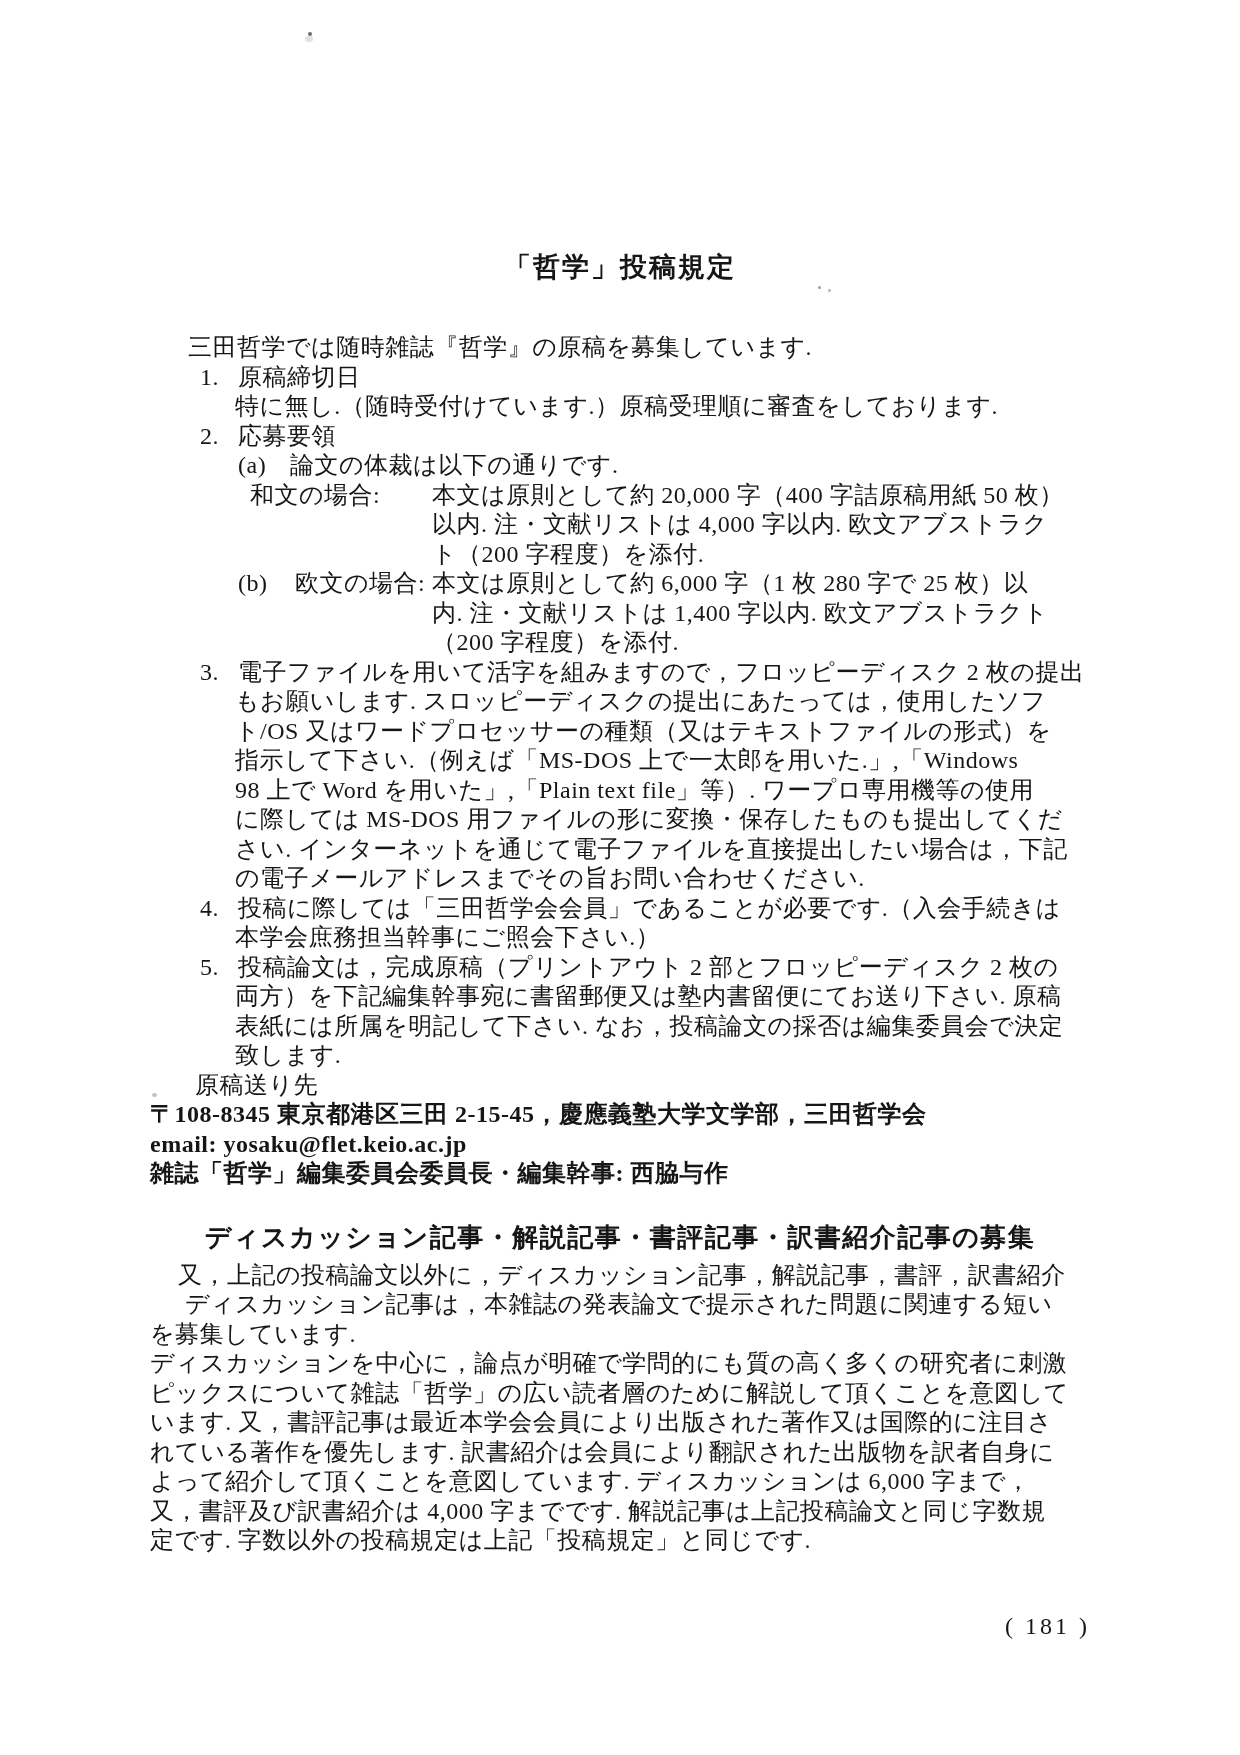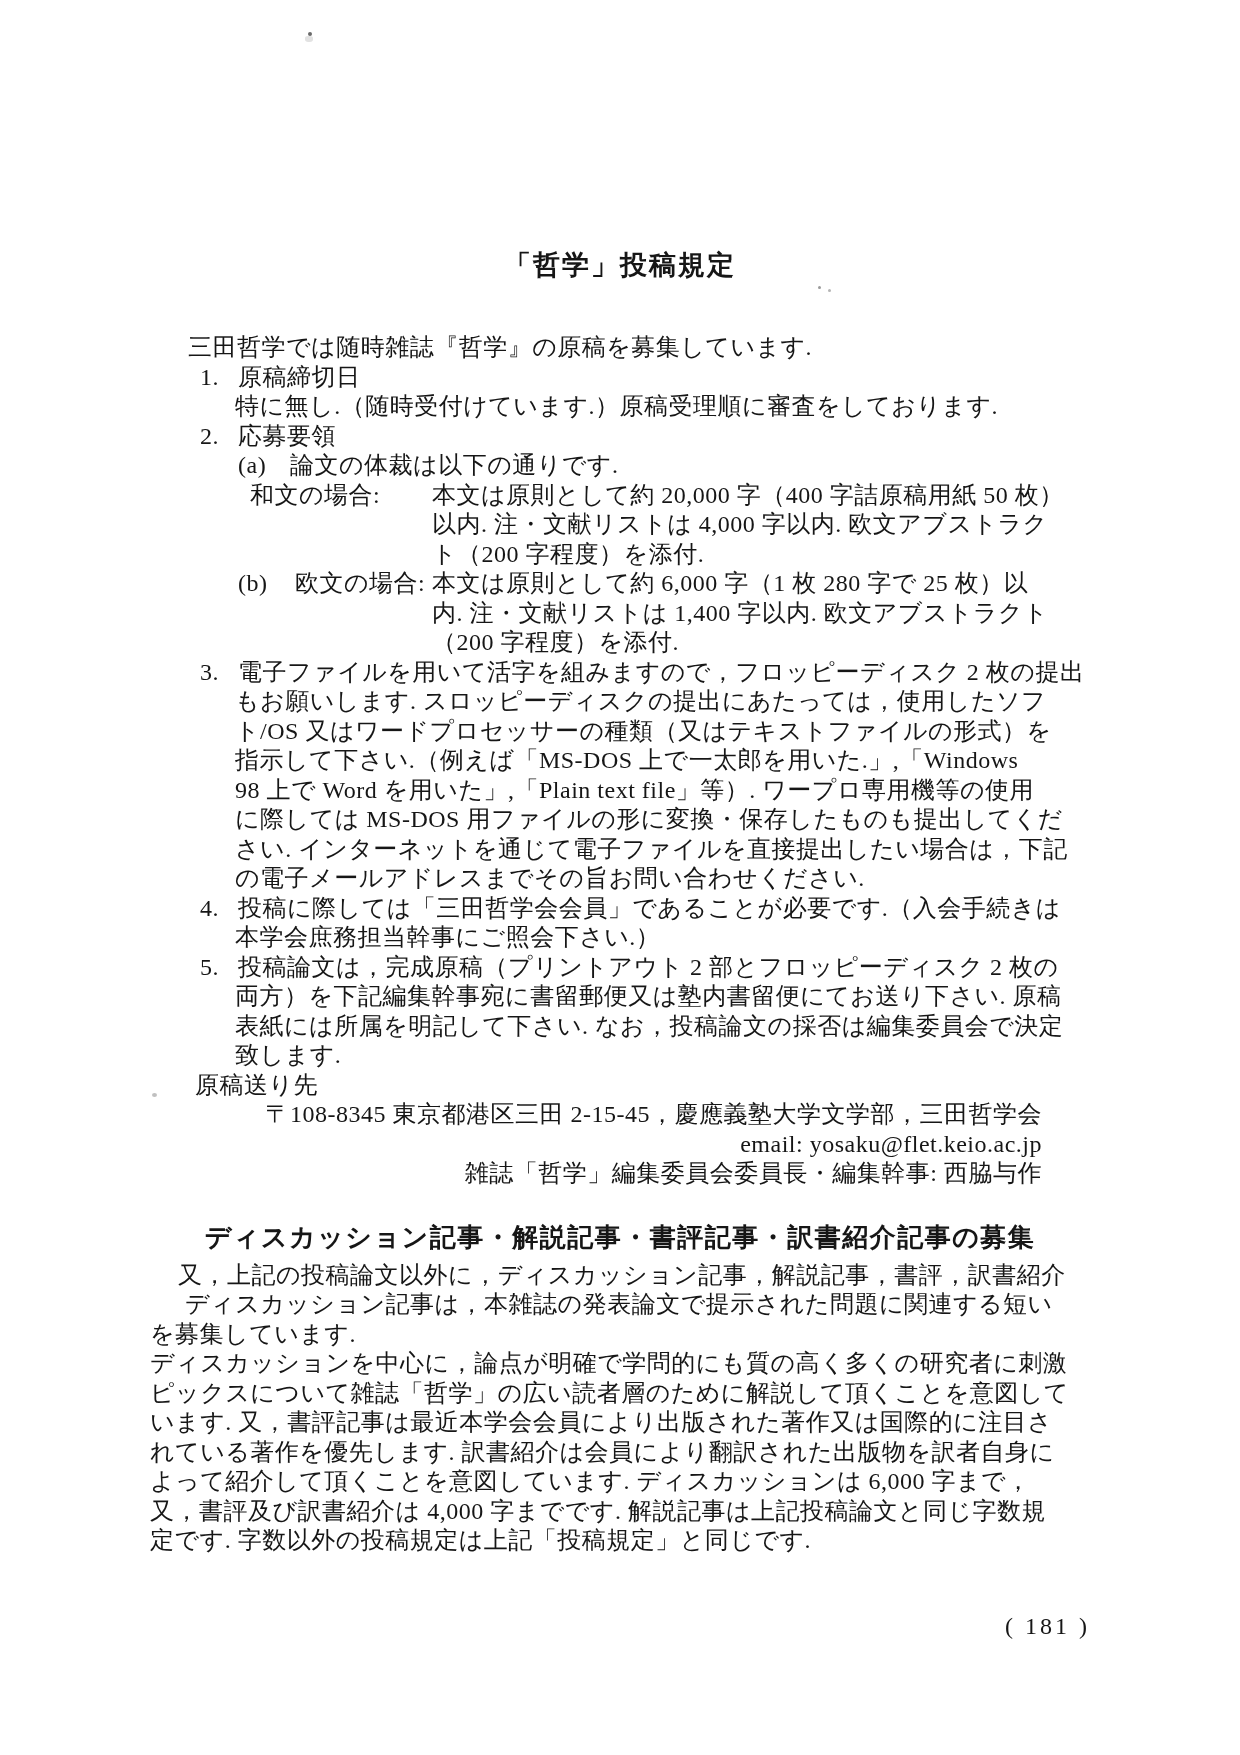--- a/index.html
+++ b/index.html
@@ -11,42 +11,42 @@
     font-size:24px; line-height:29.5px;
     position:relative; overflow:hidden;
     letter-spacing:0.5px;
   }
   .content { padding:0 150px; }
   .line { white-space:nowrap; }
 
   .doc-title {
     margin-top:250px; margin-bottom:49px;
     text-align:center;
-    font-family:Liberation Mono, monospace;
+    font-family:Liberation Sans, sans-serif;
     font-weight:bold; font-size:27px; line-height:34px;
     letter-spacing:2px;
   }
 
   .ind-intro { padding-left:38px; }
 
   .item  { position:relative; padding-left:88px; }
   .item .num { position:absolute; left:50px; }
   .cont  { padding-left:85px; }
 
   .sub   { position:relative; padding-left:140px; }
   .sub .marker { position:absolute; left:88px; }
 
   .hang  { position:relative; padding-left:282px; }
   .hang .hlabel  { position:absolute; left:100px; }
   .hang .hlabelb { position:absolute; left:145px;text-align:center; }
   .hang .marker  { position:absolute; left:88px; }
   .hang-cont { padding-left:282px; }
 
   .addr-head { padding-left:45px; }
-  .addr { text-align:right; padding-right:48px; }
+  .addr { padding-right:48px;font-weight:bold; }
 
   .sec-heading {
     margin-top:28px; margin-bottom:4px;
     text-align:center;
     font-family:"Liberation Sans","DejaVu Sans",sans-serif;
     font-weight:bold; font-size:26px; line-height:40px;
     letter-spacing:1.5px;
   }
   .p-ind-a { padding-left:28px; }
   .p-ind-b { padding-left:35px; }

